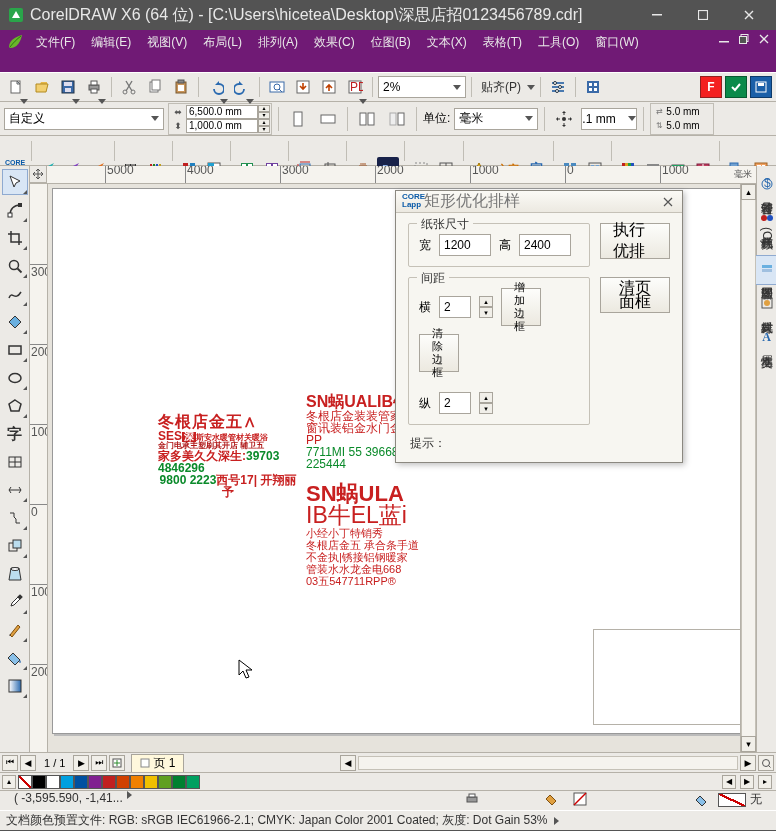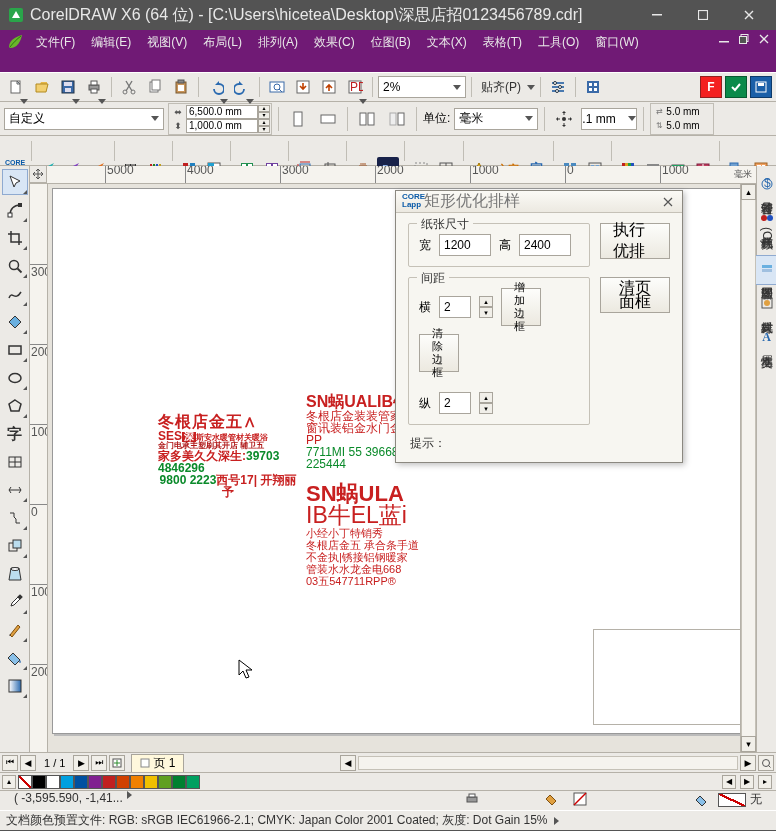--- a/index.html
+++ b/index.html
@@ -974,15 +974,15 @@
         <svg width="14" height="14">
           <path d="M5 3l6 6-4 4-6-6z" fill="#8ac0e8" stroke="#333"></path>
         </svg>
       </span>
     <div class="fillsw"></div>
     <span>无</span>
   </div>
 </div>
 
 <div class="status2">
-  <span>文档颜色预置文件: RGB: sRGB IEC61966-2.1; CMYK: Japan Color 2001 Coated; 灰度: Dot Gain 15%</span>
+  <span>文档颜色预置文件: RGB: sRGB IEC61966-2.1; CMYK: Japan Color 2001 Coated; 灰度: Dot Gain 53%</span>
   <span style="margin-left:6px" class="arrow-r"></span>
 </div>
 
 </body></html>

